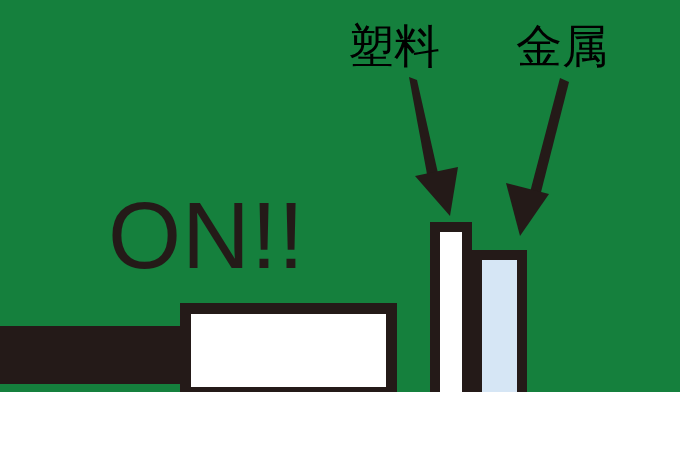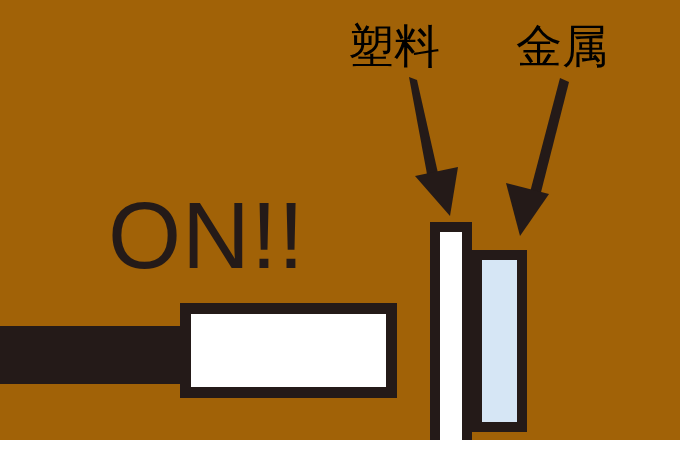--- a/index.html
+++ b/index.html
@@ -6,22 +6,22 @@
     margin: 0;
     padding: 0;
     background: #ffffff;
   }
   body {
     font-family: "Liberation Sans", sans-serif;
   }
   #stage {
     position: relative;
     width: 680px;
-    height: 440px;
-    background: #a16207;
+    height: 392px;
+    background: #15803d;
     overflow: hidden;
   }
   #diagram-svg {
     position: absolute;
     left: 0;
     top: 0;
     width: 680px;
     height: 476px;
     display: block;
   }

